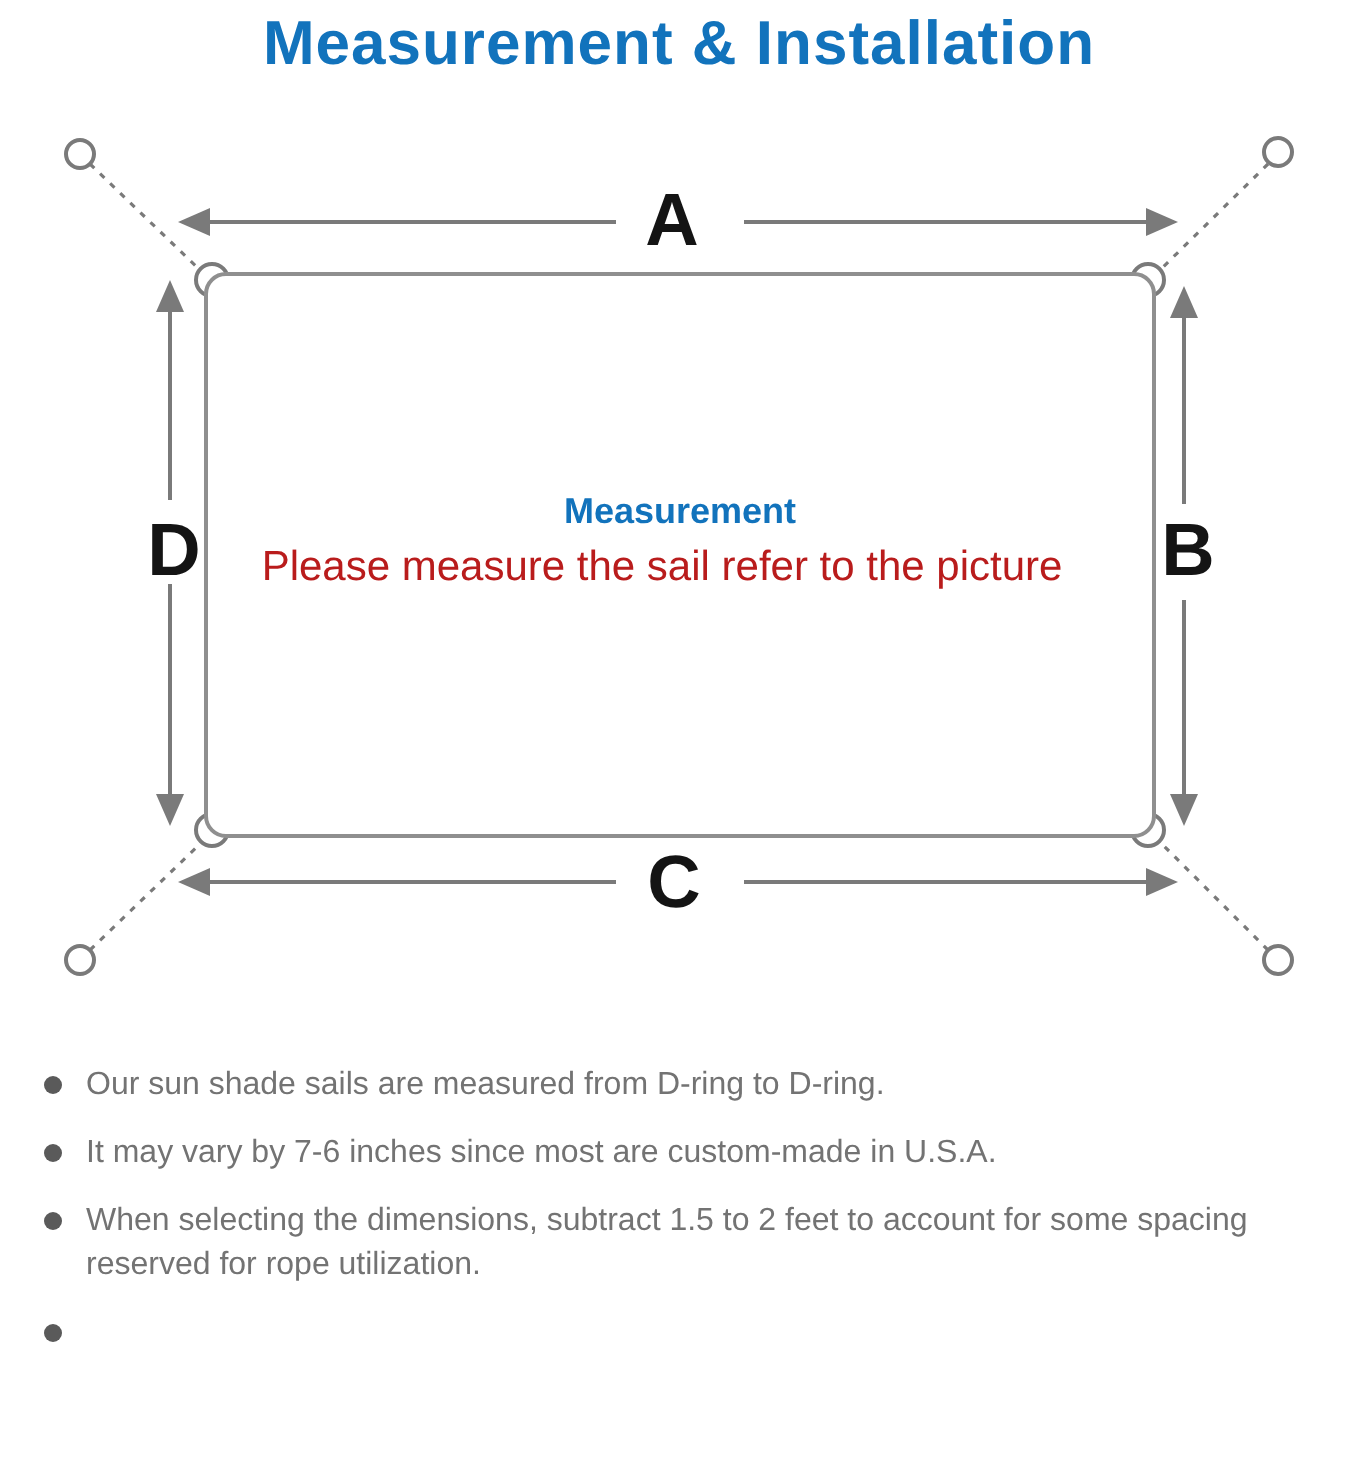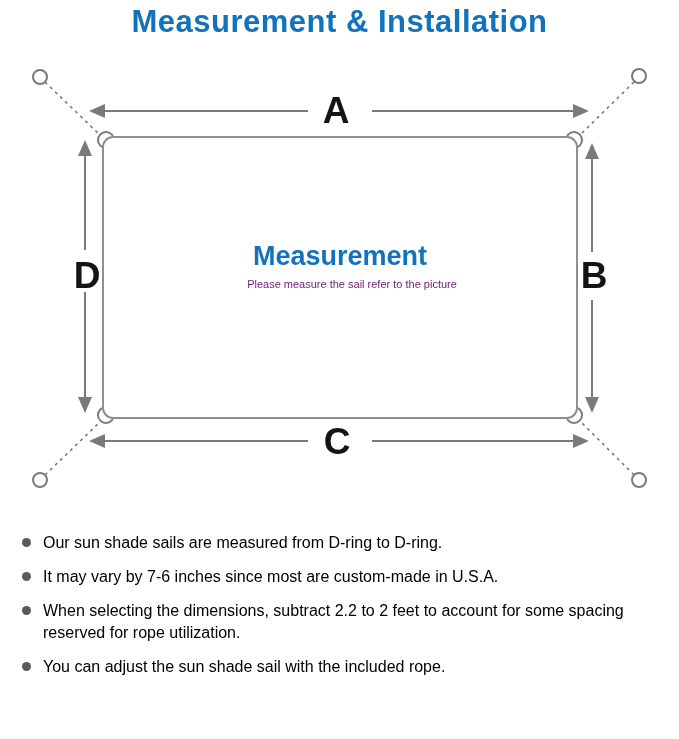--- a/index.html
+++ b/index.html
@@ -40,48 +40,48 @@
   }
   .lbl-a { left: 336px; top: 53px; }
   .lbl-b { left: 594px; top: 218px; }
   .lbl-c { left: 337px; top: 384px; }
   .lbl-d { left: 87px;  top: 218px; }
 
   .center-title {
     position: absolute;
     left: 340px; top: 199px;
     transform: translate(-50%, -50%);
-    font-size: 27px;
+    font-size: 18px;
     font-weight: 700;
     color: #1273bc;
     white-space: nowrap;
     text-align: center;
   }
   .center-sub {
     position: absolute;
-    left: 352px; top: 227px;
+    left: 331px; top: 227px;
     transform: translate(-50%, -50%);
-    font-size: 11px;
-    color: #701a75;
+    font-size: 21px;
+    color: #b91c1c;
     white-space: nowrap;
   }
 
   
   ul.notes {
     list-style: none;
     padding: 15px 8px 0 22px;
   }
   ul.notes li {
     display: flex;
     align-items: flex-start;
     gap: 12px;
     margin-bottom: 12px;
     font-size: 16px;
     line-height: 22px;
-    color: #000000;
+    color: #737373;
   }
   ul.notes .dot {
     flex: none;
     width: 9px; height: 9px;
     margin-top: 6px;
     border-radius: 50%;
     background: #5a5a5a;
   }
   ul.notes .txt { max-width: 630px; }
 </style>
@@ -155,21 +155,20 @@
     <li>
       <span class="dot"></span>
       <span class="txt">Our sun shade sails are measured from D-ring to D-ring.</span>
     </li>
     <li>
       <span class="dot"></span>
       <span class="txt">It may vary by 7-6 inches since most are custom-made in U.S.A.</span>
     </li>
     <li>
       <span class="dot"></span>
-      <span class="txt">When selecting the dimensions, subtract 2.2 to 2 feet to account for some spacing reserved for rope utilization.</span>
+      <span class="txt">When selecting the dimensions, subtract 1.5 to 2 feet to account for some spacing reserved for rope utilization.</span>
     </li>
     <li>
       <span class="dot"></span>
-      <span class="txt">You can adjust the sun shade sail with the included rope.</span>
     </li>
   </ul>
 
 </div>
 
 </body></html>

